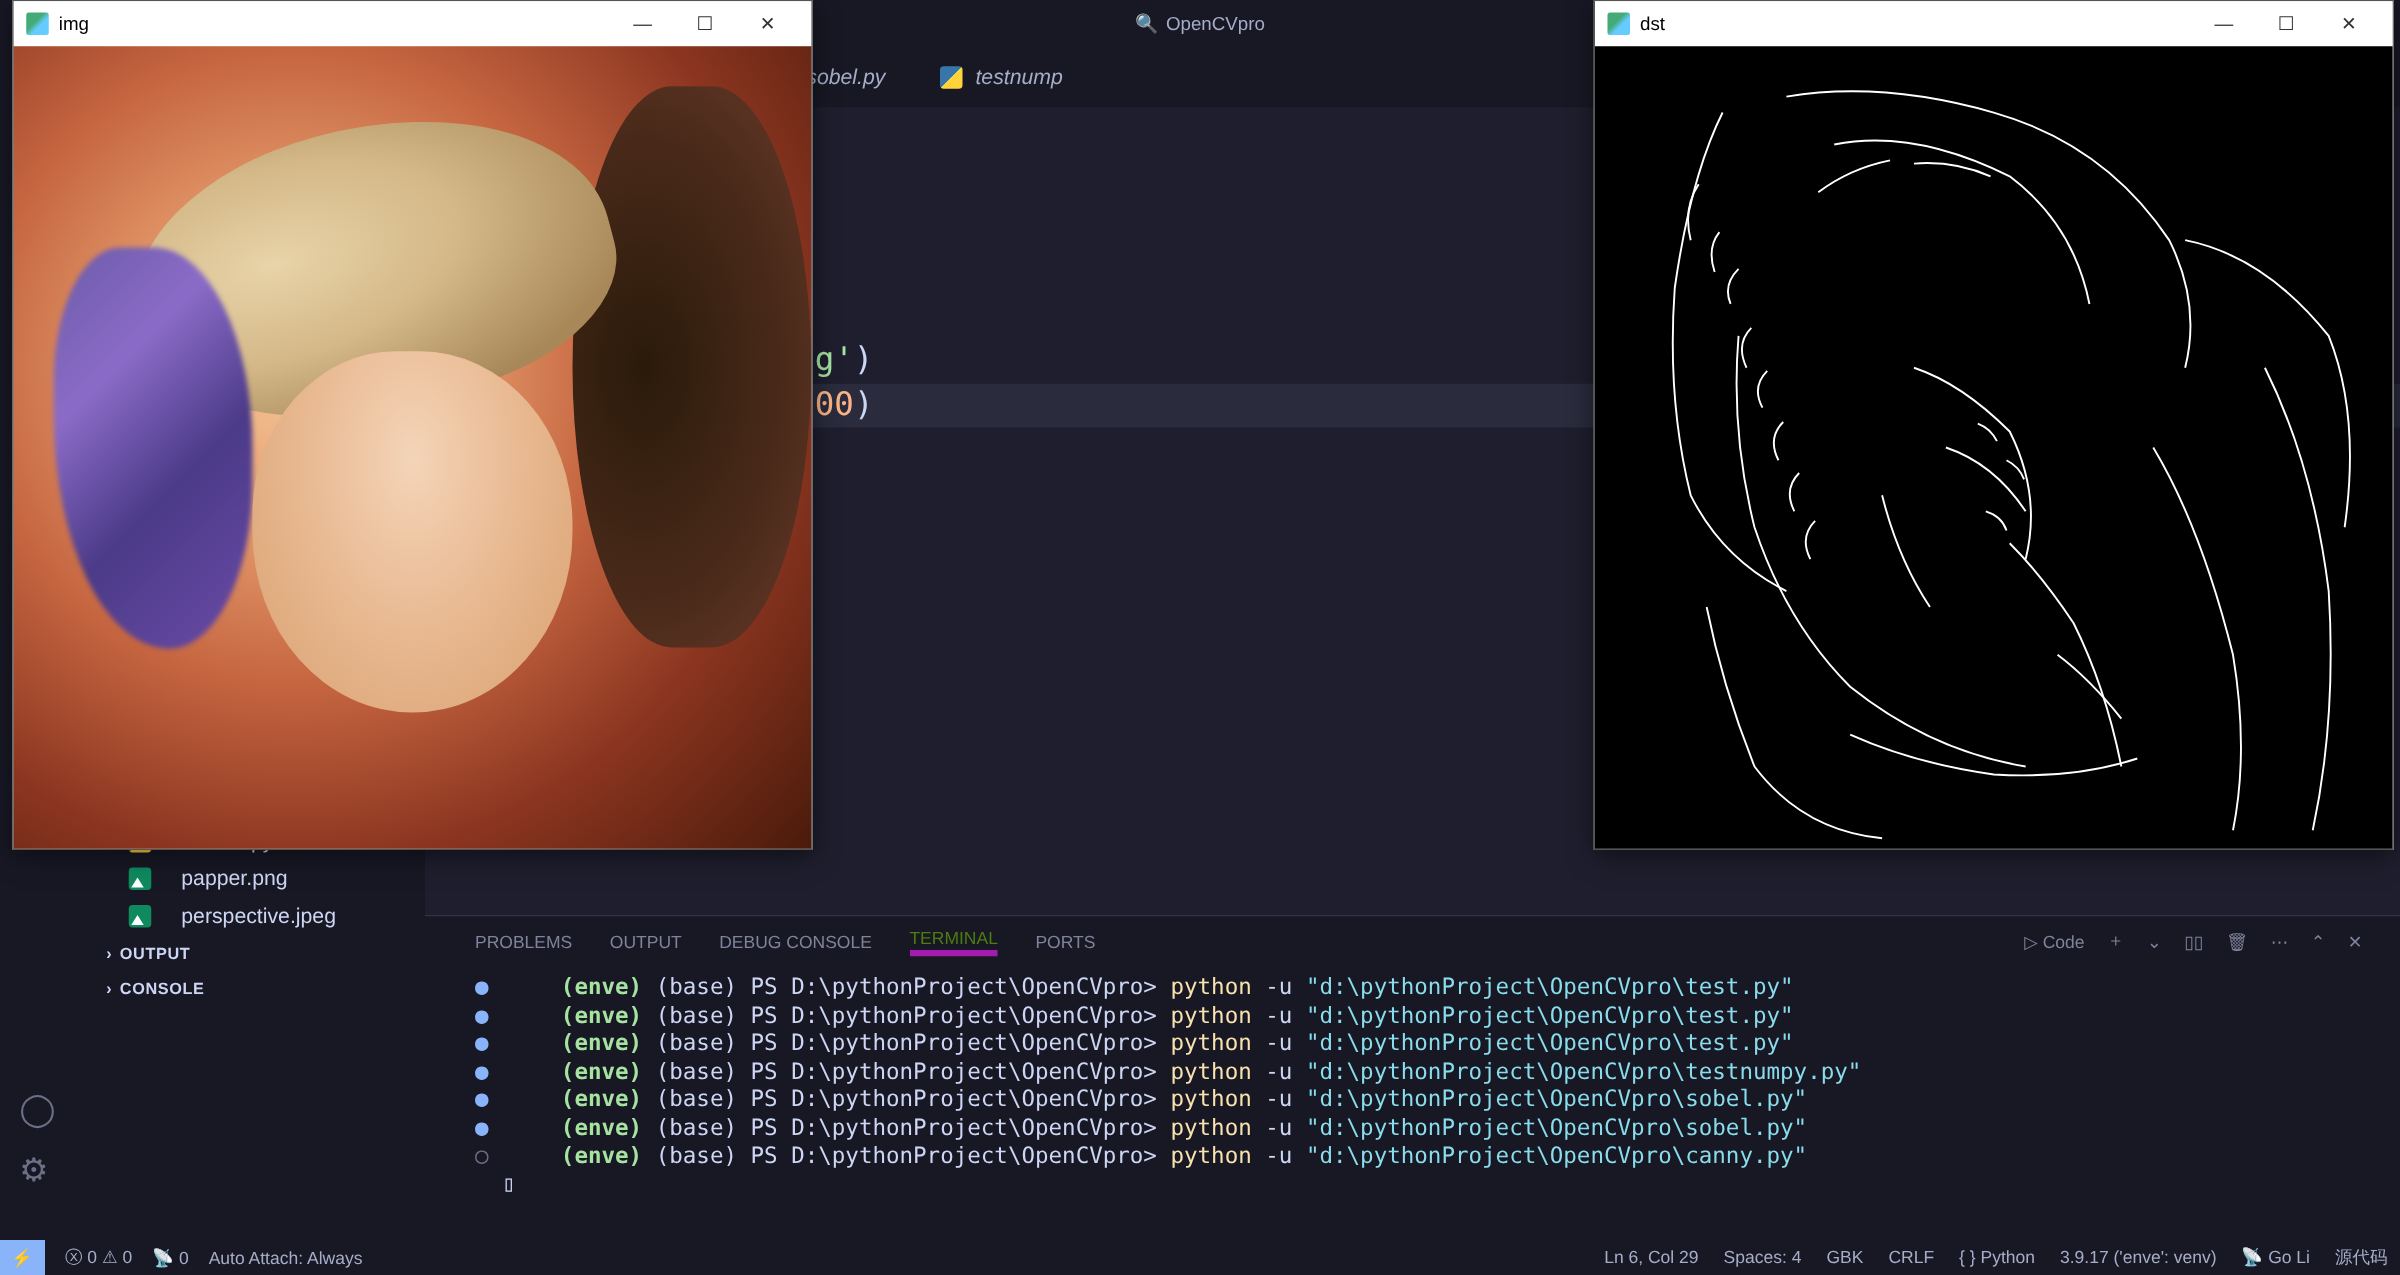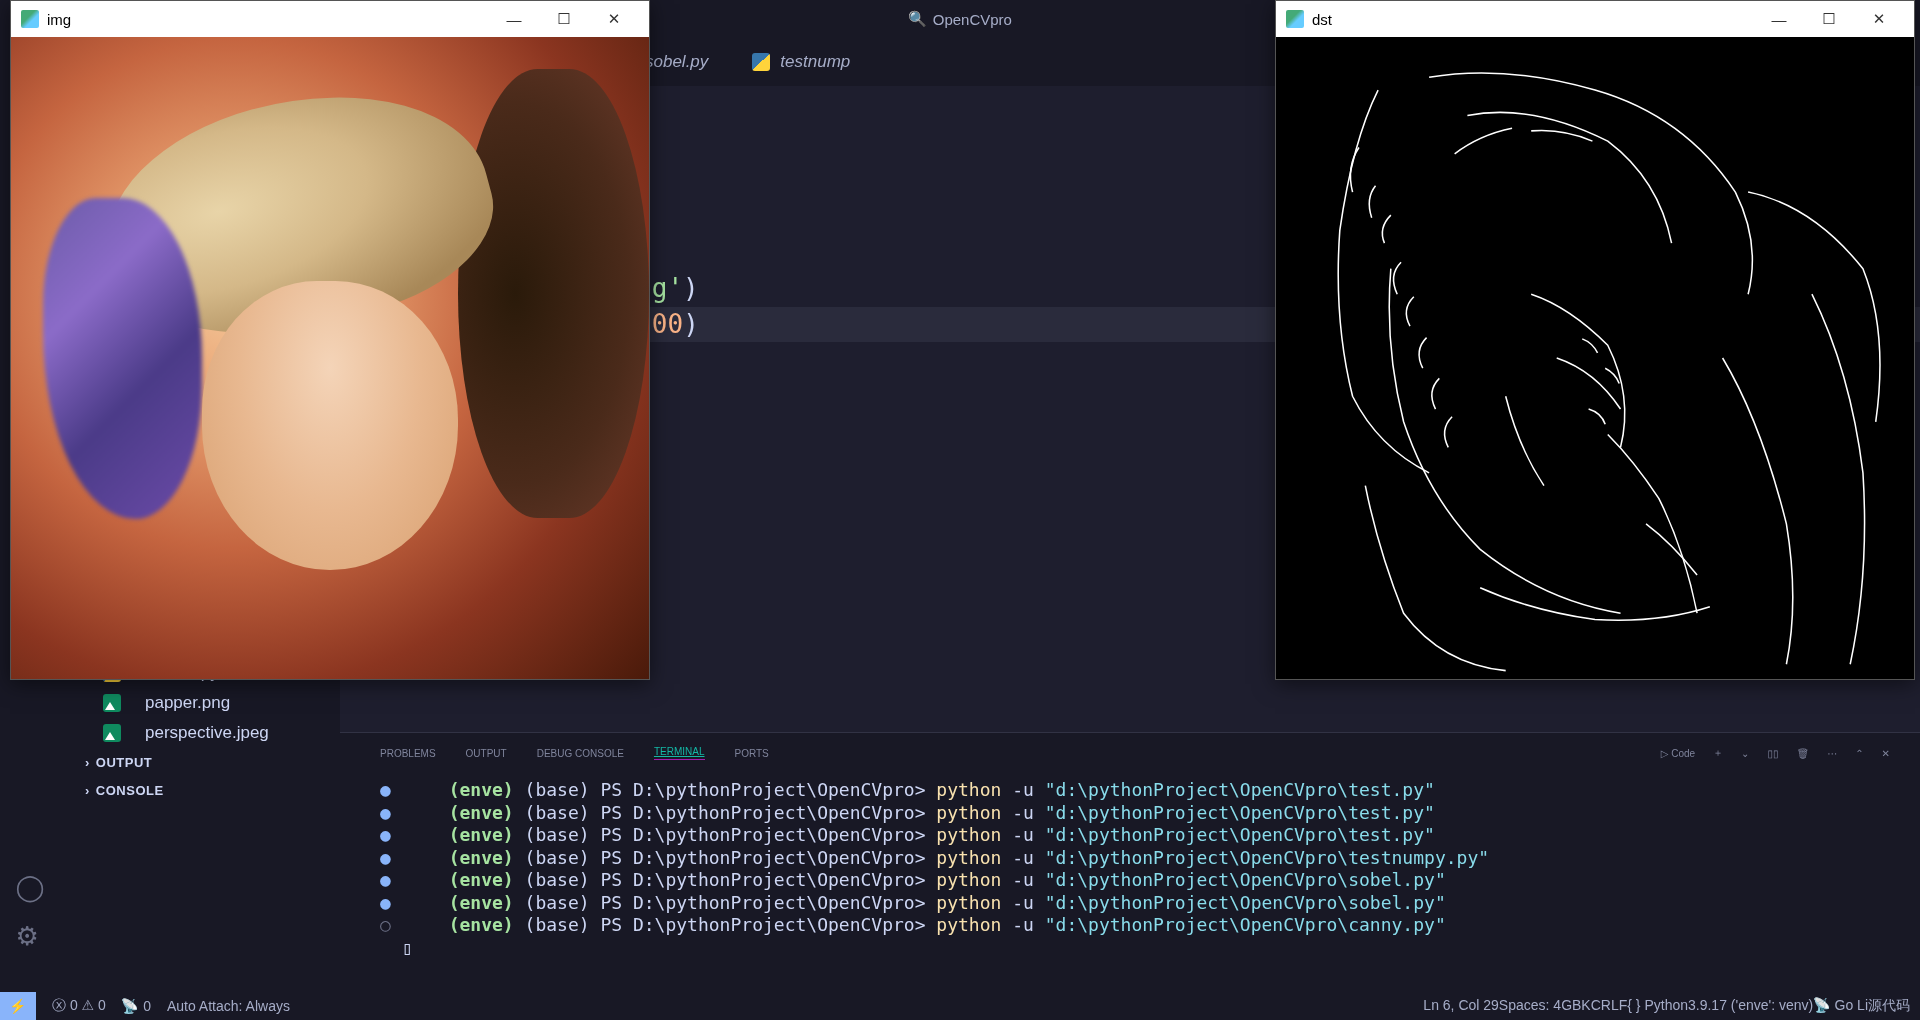--- a/index.html
+++ b/index.html
@@ -27,34 +27,34 @@
 .code .hl { background:#2a2b3c; display:inline-block; width:100%; }
 .c-kw { color:#cba6f7; }
 .c-str { color:#a6e3a1; }
 .c-fn { color:#89b4fa; }
 .c-var { color:#f38ba8; }
 .c-num { color:#fab387; }
 .c-op { color:#94e2d8; }
 .c-cm { color:#6c7086; }
 
 .panel { height:260px; background:#181825; display:flex; flex-direction:column; border-top:1px solid #313244; }
-.panel-tabs { height:40px; display:flex; align-items:center; gap:30px; padding-left:40px; font-size:10px; color:#7f849c; }
-.panel-tabs .active { color:#14b8a6; border-bottom:1px solid #a21caf; padding-bottom:2px;text-decoration:underline; }
+.panel-tabs { height:40px; display:flex; align-items:center; gap:30px; padding-left:40px; font-size:14px; color:#7f849c; }
+.panel-tabs .active { color:#4d7c0f; border-bottom:5px solid #a21caf; padding-bottom:2px; }
 .panel-actions { margin-left:auto; margin-right:30px; display:flex; gap:18px; align-items:center;justify-content:space-between; }
 .terminal { flex:1; font-family:Consolas,monospace; font-size:18px; line-height:1.25; padding:6px 40px; overflow:hidden; }
 .terminal .line { white-space:pre; }
 .t-dot { color:#89b4fa; }
 .t-dot-o { color:#6c7086; }
 .t-env { color:#a6e3a1; font-weight:bold;margin-left:47px; }
 .t-py { color:#f9e2af; }
 .t-path { color:#89dceb; }
 
 .statusbar { height:28px; background:#181825; display:flex; align-items:center; font-size:14px; color:#a6adc8; gap:16px; padding-right:10px; }
 .statusbar .remote { background:#89b4fa; width:36px; height:28px; display:flex; align-items:center; justify-content:center; color:#1e1e2e; }
-.statusbar .right { margin-left:auto; display:flex; }
+.statusbar .right { margin-left:auto; display:flex; gap:20px; }
 
 
 .winimg { position:absolute; background:#f0f0f0; border:1px solid #555; box-shadow:0 4px 20px rgba(0,0,0,.5); }
 .winimg .tb { height:36px; background:#fff; display:flex; align-items:center; padding:0 10px; font-size:15px; color:#000; }
 .winimg .tb .ticon { width:18px; height:18px; background:linear-gradient(135deg,#4a7 40%,#6cf 60%); margin-right:8px; border-radius:2px; }
 .winimg .tb .ctrls { margin-left:auto; display:flex; gap:0; }
 .winimg .tb .ctrls span { width:50px; height:36px; display:flex; align-items:center; justify-content:center; color:#333; }
 .winimg .content { width:100%; height:calc(100% - 36px); }
 
 .lena { width:100%; height:100%; background:radial-gradient(circle at 35% 40%,#f4c89a 0%,#e8a070 20%,#c56540 45%,#8b3520 70%,#4a1a0a 100%); position:relative; overflow:hidden; }

